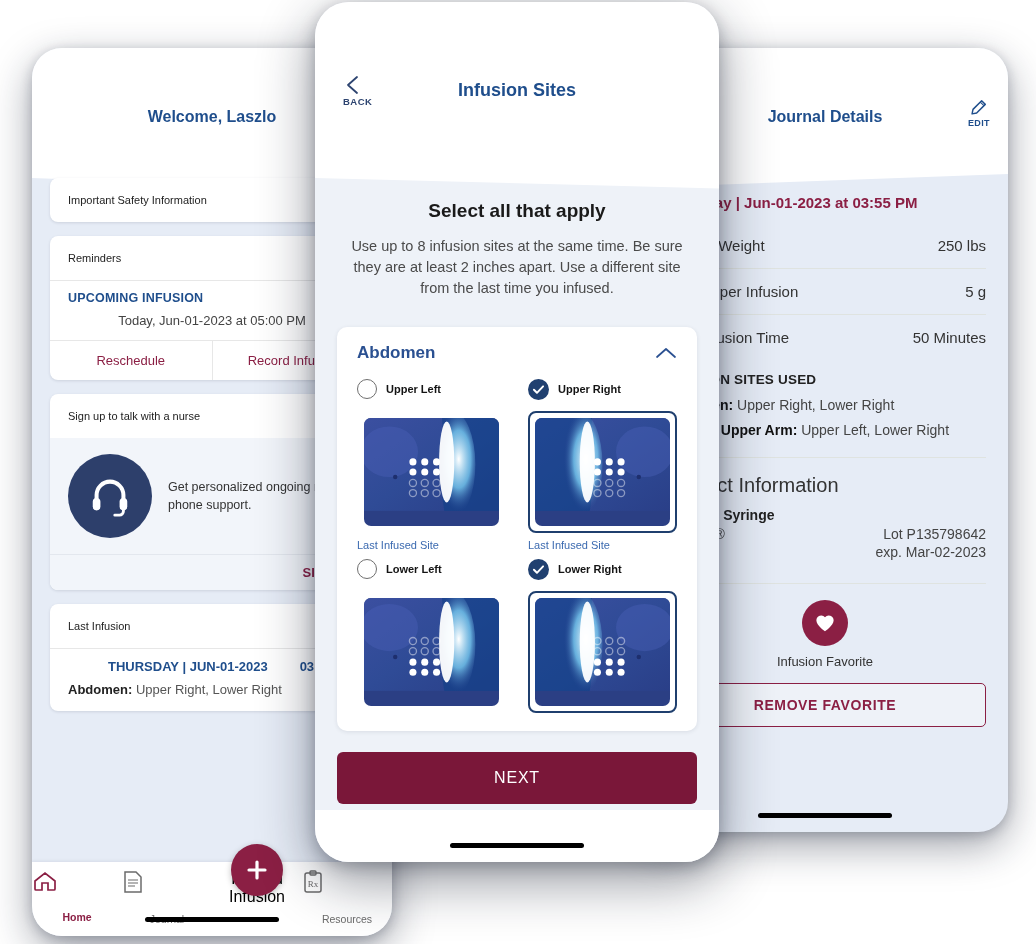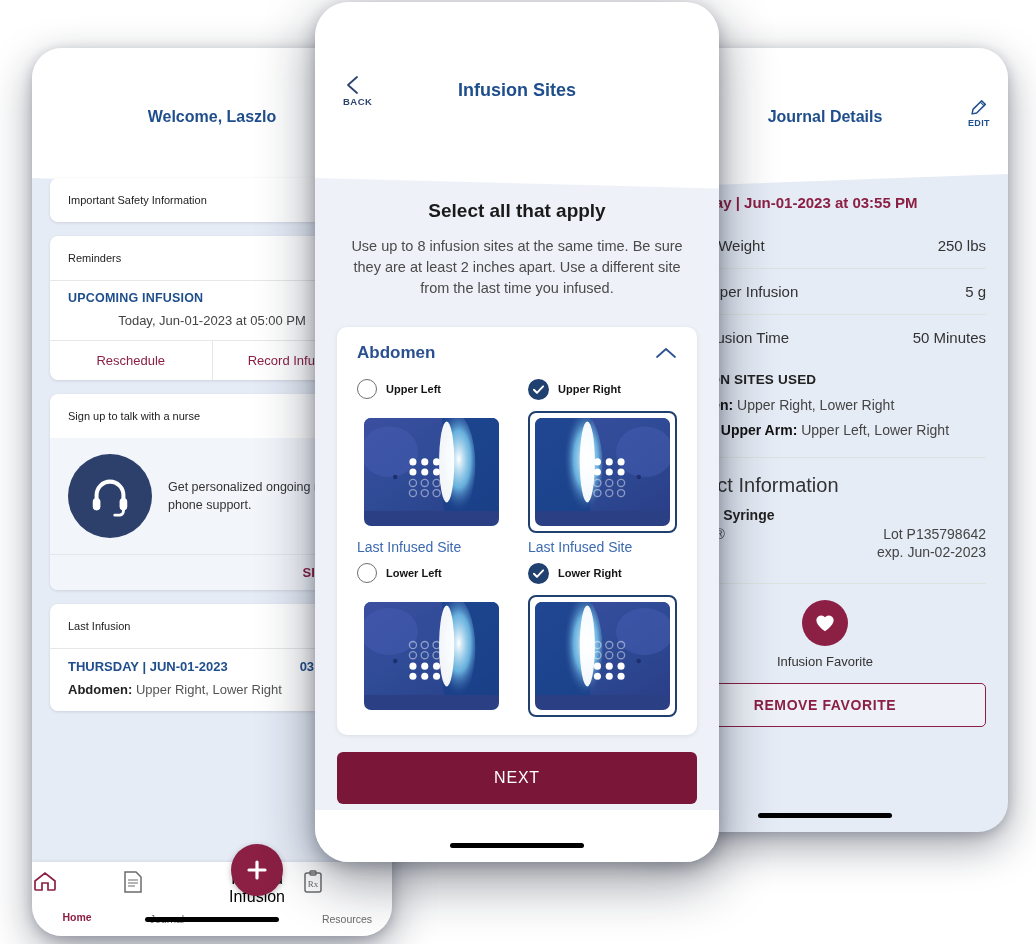--- a/index.html
+++ b/index.html
@@ -94,21 +94,21 @@
     border-radius: 50%; background: #2d3f6b;
     display: flex; align-items: center; justify-content: center;
   }
   .nurse-text { font-size: 12.5px; color: #333; line-height: 1.45; }
   .nurse-foot {
     background: #f2f5fa; border-top: 1px solid #e3e7ee;
     text-align: right; padding: 10px 18px;
     color: #8b1f44; font-size: 13px; font-weight: bold;
   }
   .li-date { display: flex; justify-content: space-between; font-size: 13px;
-             font-weight: bold; color: #1f4e8c; padding: 10px 18px 4px 18px; }
+             font-weight: bold; color: #1f4e8c; padding: 10px 18px 4px 18px; margin-left: 40px; }
   .li-sites { padding: 4px 18px 14px 18px; font-size: 13px; color: #555; }
   .li-sites b { color: #222; }
 
   .tabbar {
     position: absolute; left: 0; right: 0; bottom: 0; height: 74px;
     background: #ffffff; display: flex; align-items: flex-start;
     padding-top: 8px;
     box-shadow: 0 -1px 3px rgba(30,40,60,.08);
   }
   .tab { flex: 1; text-align: center; font-size: 10.5px; color: #6b6b6b; }
@@ -193,21 +193,21 @@
   .radio-on { width: 21px; height: 21px; border-radius: 50%; background: #204070; flex: none;
               display: flex; align-items: center; justify-content: center; }
   .thumb-wrap { margin-top: 8px; border-radius: 8px; padding: 5px; }
   .thumb-wrap.sel { border: 2.5px solid #1f3f6e; }
   .thumb-wrap.plain { border: 2.5px solid transparent; }
   .thumb {
     position: relative; width: 100%; height: 108px; border-radius: 7px; overflow: hidden;
     background: #2b3f84;
   }
   .thumb .torso { position: absolute; inset: 0; }
-  .lis { color: #3b6ab0; font-size: 14px; margin-top: 6px; }
+  .lis { color: #3b6ab0; font-size: 11px; margin-top: 6px; }
 
   .next-btn {
     position: absolute; left: 22px; right: 22px; bottom: 58px;
     background: #7a1739; color: #fff; text-align: center;
     font-size: 16px; letter-spacing: .8px;
     padding: 17px 0; border-radius: 6px;
   }
   .cp-footer-white {
     position: absolute; left: 0; right: 0; bottom: 0; height: 52px; background: #fff;
   }
@@ -349,21 +349,21 @@
 
       <div class="rp-div" style="margin-top:14px"></div>
       <div class="rp-big">Product Information</div>
       <div class="rp-prod">Prefilled Syringe</div>
       <div class="rp-prow">
         <span>Xembify®</span>
         <span>Lot P135798642</span>
       </div>
       <div class="rp-prow">
         <span>10 mL</span>
-        <span>exp. Jun-02-2023</span>
+        <span>exp. Mar-02-2023</span>
       </div>
 
       <div class="rp-div" style="margin-top:22px"></div>
       <div class="fav-wrap">
         <div class="fav-circle">
           <svg width="22" height="20" viewBox="0 0 24 22">
             <path d="M12 20S2.5 13.6 2.5 7.9A5.4 5.4 0 0 1 12 4.6 5.4 5.4 0 0 1 21.5 7.9C21.5 13.6 12 20 12 20z" fill="#fff"></path>
           </svg>
         </div>
         <div class="fav-label">Infusion Favorite</div>

